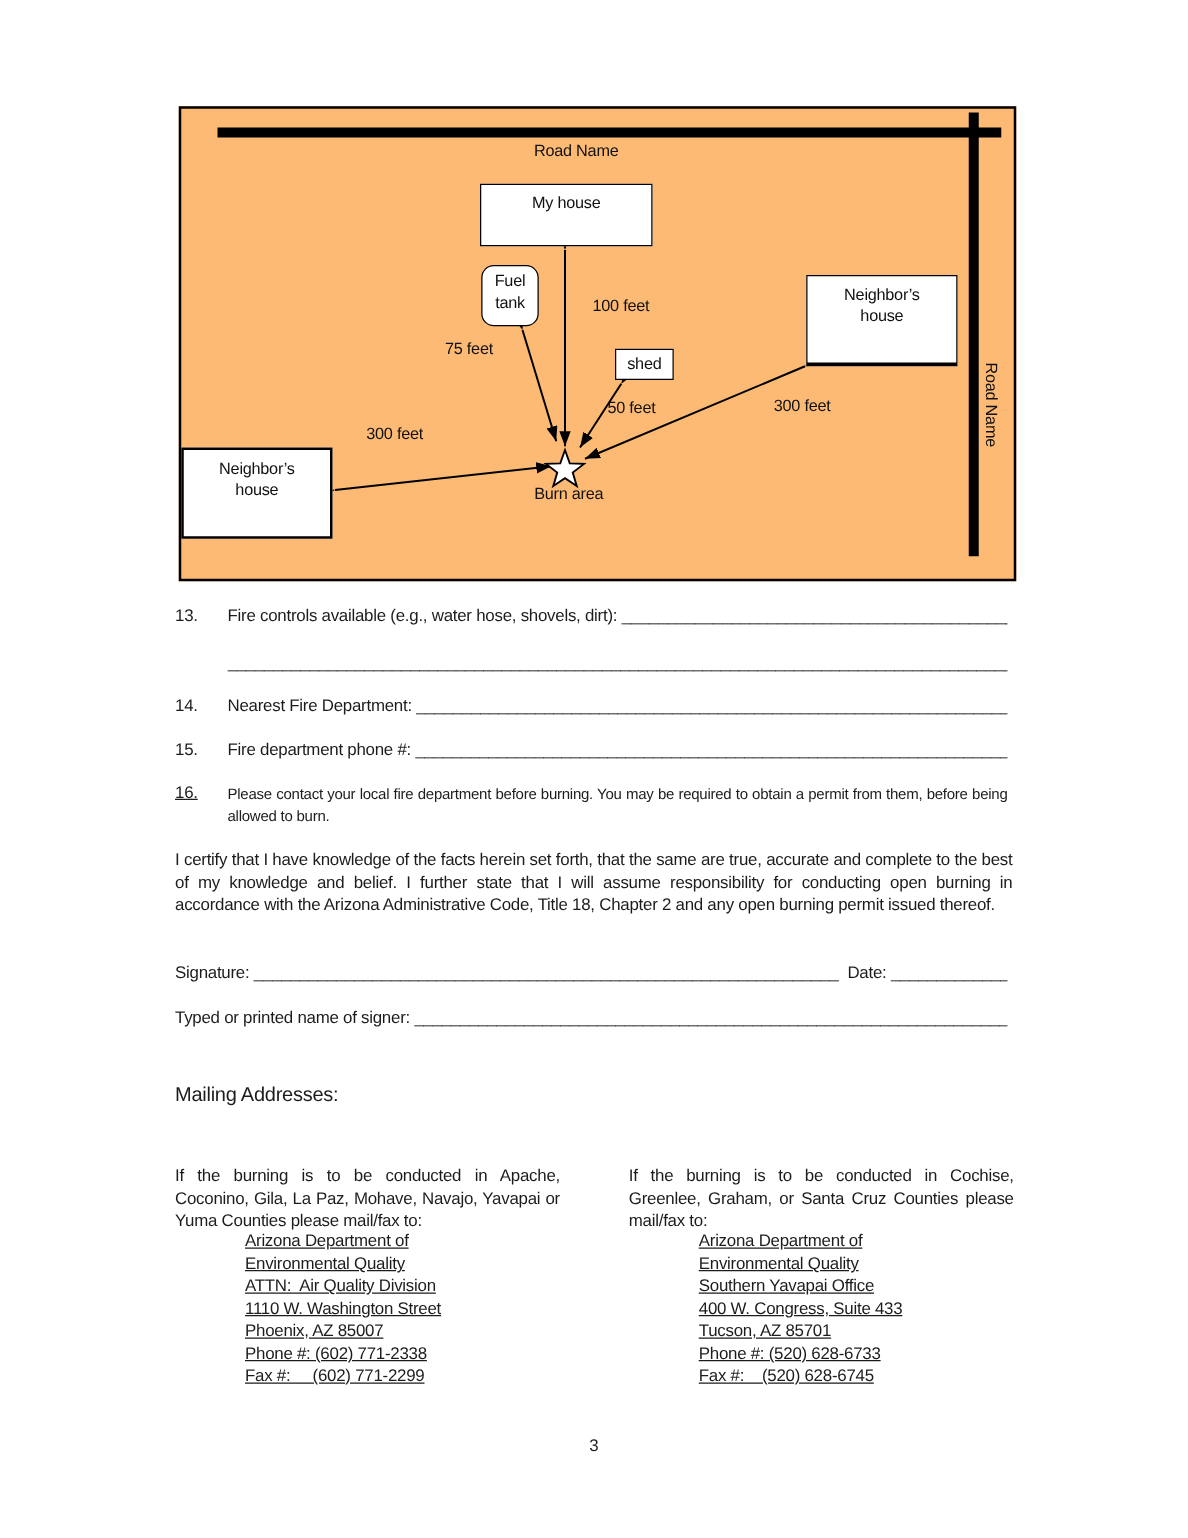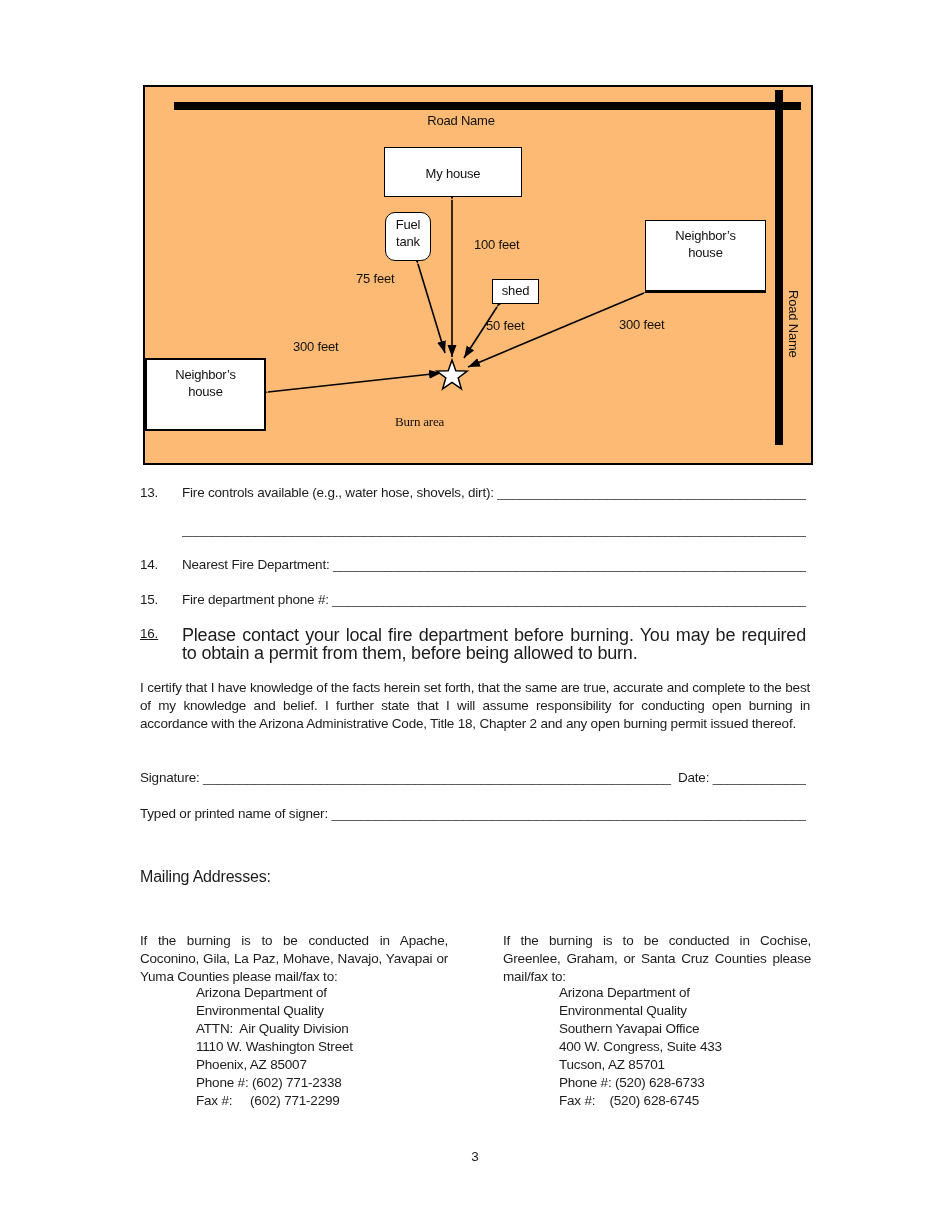--- a/index.html
+++ b/index.html
@@ -19,56 +19,56 @@
   .dg-label{font-size:13px;color:#111;white-space:nowrap;}
   .dg-box{
     border:1.5px solid #000;box-sizing:border-box;background:#fff;
     font-size:13px;color:#111;text-align:center;
   }
   .road-label-top{left:236px;top:26px;width:160px;text-align:center;}
   .road-label-right{
     left:641px;top:203px;height:170px;writing-mode:vertical-rl;
     font-size:13px;color:#111;
   }
-  .my-house{left:239px;top:60px;width:138px;height:50px;padding-top:18px;}
+  .my-house{left:239px;top:60px;width:138px;height:50px;padding-top:6px;}
   .fuel-tank{left:240px;top:125px;width:46px;height:49px;border-radius:10px;padding-top:3px;line-height:17px;}
   .shed-box{left:347px;top:192px;width:47px;height:25px;line-height:21px;}
   .neighbor-right{left:500px;top:133px;width:121px;height:73px;padding-top:6px;line-height:17px;border-bottom-width:3px;}
   .neighbor-left{left:0px;top:271px;width:121px;height:73px;padding-top:6px;line-height:17px;border-width:2px;}
   .lbl-100{left:329px;top:150px;}
   .lbl-75{left:211px;top:184px;}
   .lbl-50{left:341px;top:231px;}
   .lbl-300r{left:474px;top:230px;}
   .lbl-300l{left:148px;top:252px;}
-  .lbl-burn{left:250px;top:327px;width:120px;text-align:left;font-family:Liberation Serif, serif;}
+  .lbl-burn{left:250px;top:300px;width:120px;text-align:center;}
   svg.arrows{position:absolute;left:0;top:0;width:666px;height:376px;pointer-events:none;}
   
   .line-abs{
     position:absolute;left:140px;width:666px;font-size:13.5px;line-height:17px;
     white-space:nowrap;overflow:hidden;
   }
   .num{display:inline-block;width:42px;}
   .blank{color:#3a3a3a;}
   .item16{position:absolute;left:140px;top:626px;width:670px;display:flex;}
   .item16 .num{flex:0 0 42px;}
-  .item16 .txt{width:624px;text-align:justify;font-size:18px;line-height:18px;}
+  .item16 .txt{width:624px;text-align:justify;font-size:12px;line-height:18px;}
   .cert{
     position:absolute;left:140px;top:679px;width:670px;
     font-size:13.5px;line-height:18px;text-align:justify;
   }
   .mail-head{position:absolute;left:140px;top:836px;font-size:16px;margin-top:32px;}
   .col-intro{
     position:absolute;top:932px;width:308px;font-size:13.5px;line-height:18px;text-align:justify;
   }
   .col-intro.left{left:140px;}
   .col-intro.right{left:503px;}
   .addr{position:absolute;top:984px;font-size:13.5px;line-height:18px;}
   .addr.left{left:196px;}
   .addr.right{left:559px;}
-  .addr div{white-space:pre;}
+  .addr div{white-space:pre;text-decoration:underline;}
   .page-num{position:absolute;left:0;top:1149px;width:950px;text-align:center;font-size:13.5px;}
 </style>
 </head>
 <body>
 
 <div class="diagram">
 
   <svg class="arrows" viewBox="0 0 666 376">
     <defs>
       <marker id="ah" markerUnits="userSpaceOnUse" markerWidth="13" markerHeight="10" refX="12" refY="4.5" orient="auto">

